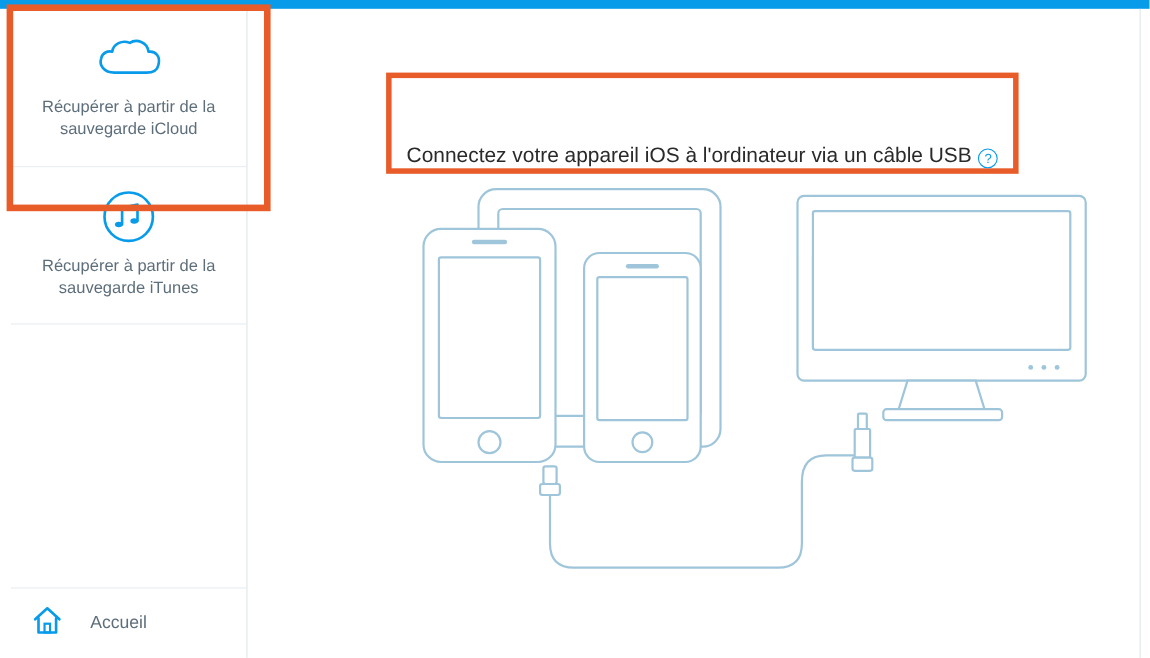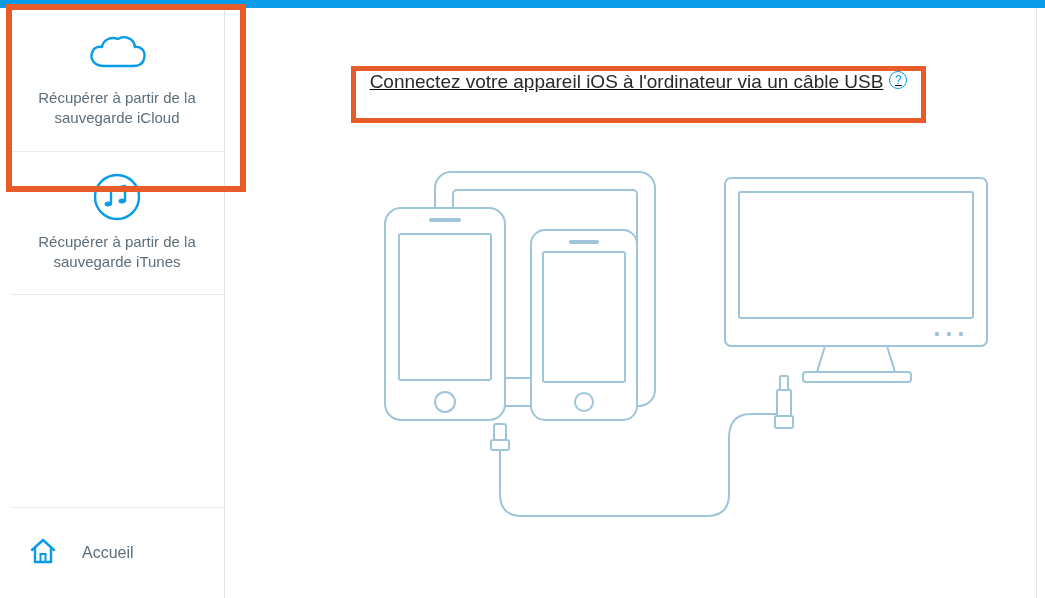--- a/index.html
+++ b/index.html
@@ -68,21 +68,21 @@
     width: 240px;
     height: 188px;
     border: 6px solid #e85c2a;
     pointer-events: none;
     z-index: 50;
   }
   .home-row {
     position: absolute;
     bottom: 0;
     left: 0; right: 0;
-    padding: 28px 18px;
+    padding: 14px 18px;
     display: flex;
     align-items: center;
     gap: 24px;
     border-top: 1px solid #e8edf1;
   }
   .home-row .label {
     font-size: 16px;
     color: #5d6e7b;
   }
   .main {
@@ -91,27 +91,26 @@
     right: 8px;
     top: 8px;
     bottom: 0;
     border-right: 1px solid #dfe6ea;
   }
   .instruction-wrap {
     position: absolute;
     left: 126px;
     top: 58px;
     width: 575px;
-    height: 57px;
+    height: 92px;
     border: 5px solid #e85c2a;
     display: flex;
-    align-items: flex-start;
+    align-items: flex-end;
     justify-content: center;
     gap: 6px;
-    text-decoration: underline;
   }
   .instruction-text {
     font-size: 19px;
     color: #2a2a2a;
   }
   .help-circle {
     width: 18px; height: 18px;
     border: 1.4px solid #079bea;
     border-radius: 50%;
     display: inline-flex;

